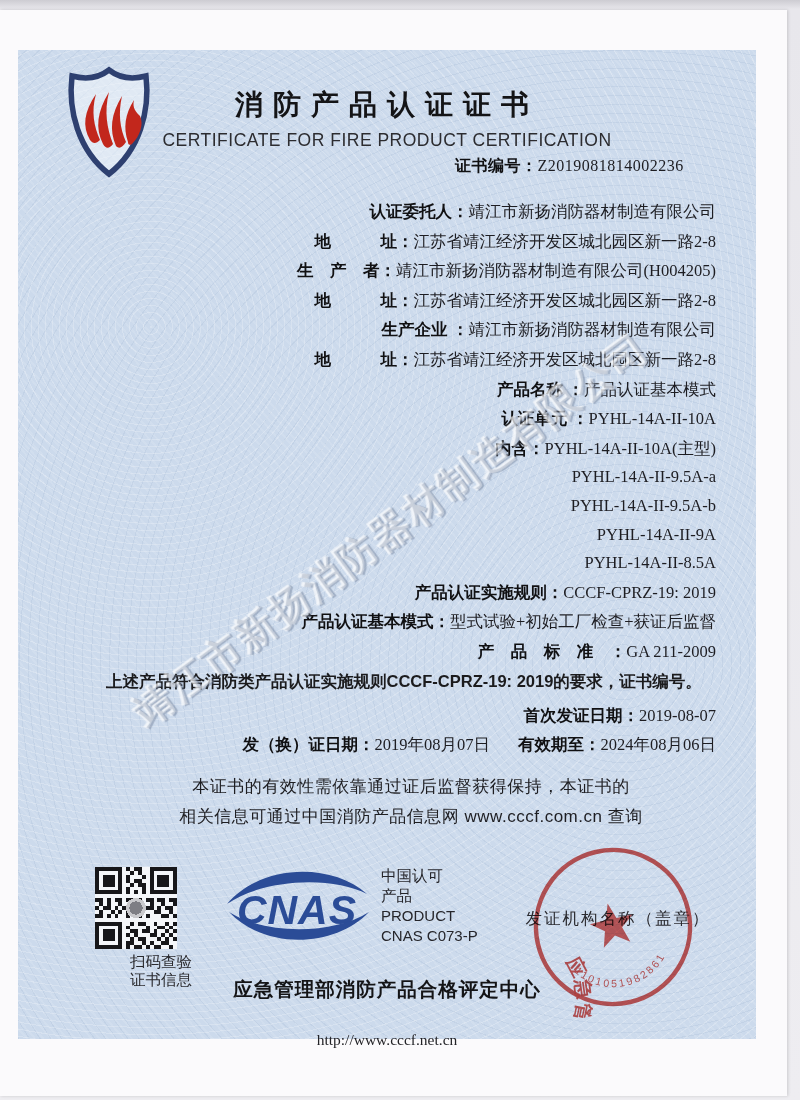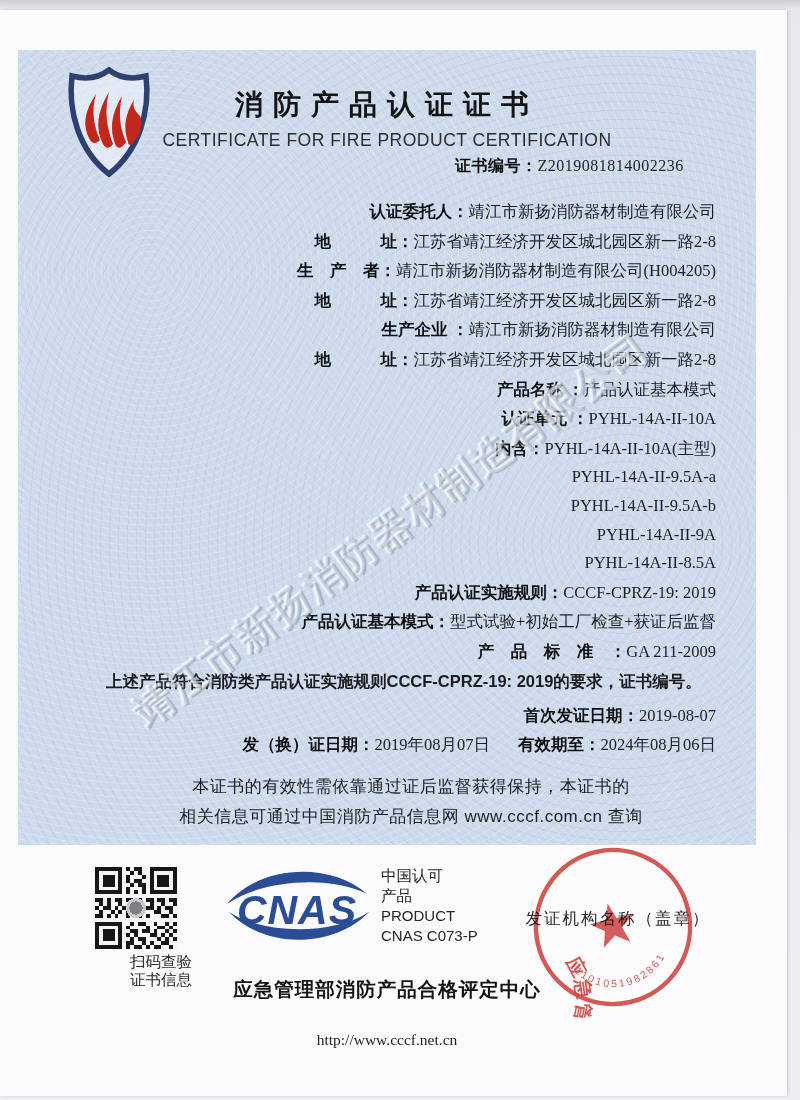--- a/index.html
+++ b/index.html
@@ -9,21 +9,21 @@
     background:linear-gradient(180deg,#cdccd2 0px,#e8e7ec 9px,#eeedf1 100%);
     font-family:"Liberation Serif", serif;
     overflow:hidden;
   }
   .paper {
     position:absolute; left:0; top:10px; right:13px; bottom:4px;
     background:#fbfafc;
     box-shadow:1px 0 3px rgba(0,0,0,.15);
   }
   .cert {
-    position:absolute; left:18px; top:50px; width:738px; height:795px;
+    position:absolute; left:18px; top:50px; width:738px; height:989px;
     background-color:#ccdaec;
     background-image:
       repeating-radial-gradient(circle at 18% 28%, rgba(255,255,255,.22) 0 1px, rgba(255,255,255,0) 1px 7px),
       repeating-radial-gradient(circle at 82% 62%, rgba(168,188,214,.28) 0 1px, rgba(255,255,255,0) 1px 9px),
       repeating-linear-gradient(48deg, rgba(255,255,255,.10) 0 2px, rgba(255,255,255,0) 2px 6px);
     color:#1b1b1d;
   }
   
   .shield-logo { position:absolute; left:38px; top:14px; width:106px; height:118px; }
   .title {

